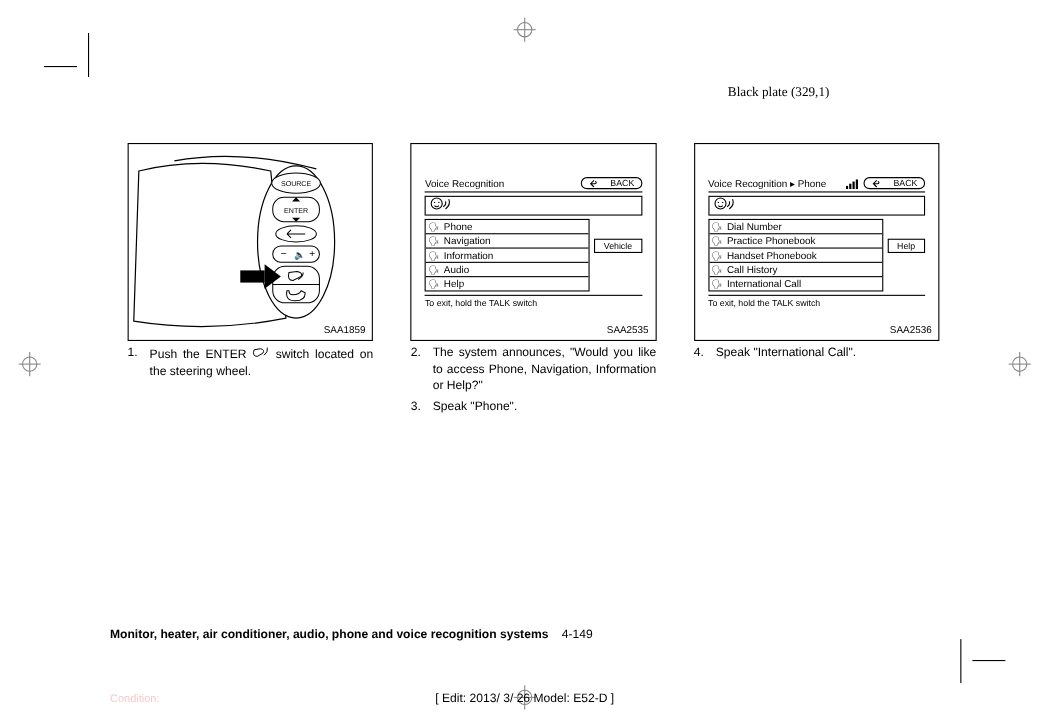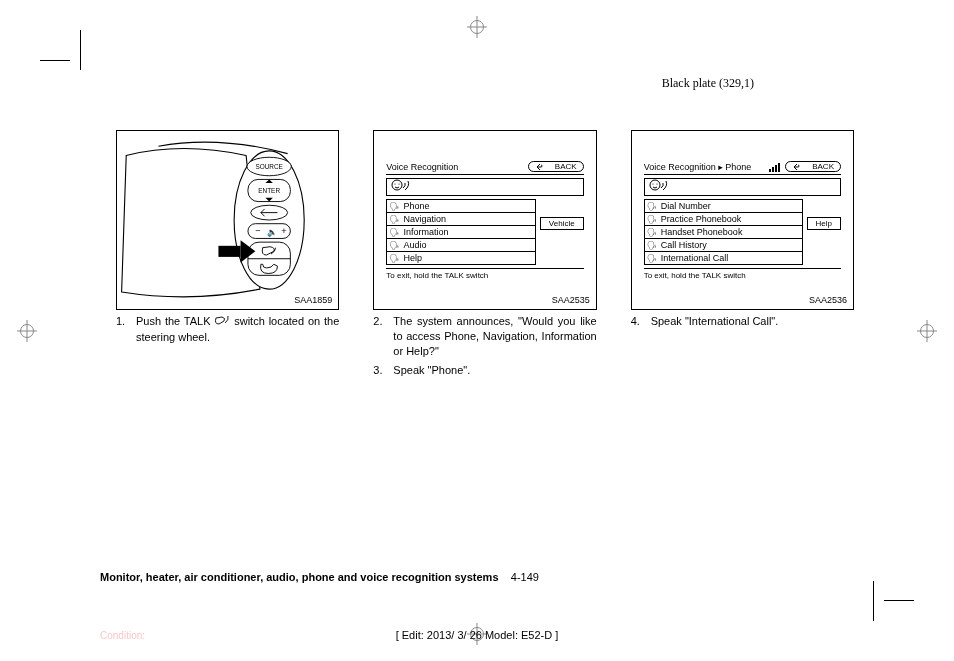--- a/index.html
+++ b/index.html
@@ -202,21 +202,21 @@
 
           <rect x="110" y="118" width="24" height="12" fill="#000"></rect>
           <path d="M 134 112 L 134 136 L 150 124 Z" fill="#000"></path>
         </svg>
       </div>
       <div class="fig-id">SAA1859</div>
     </div>
     <div class="list-item body-text">
       <div class="list-num">1.</div>
       <div>
-        <span>Push the TALK</span>
+        <span>Push the ENTER</span>
         <span class="talk-icon">
           <svg width="16" height="12" viewBox="0 0 16 12">
               <path d="M 2 4 Q 0 10 5 10 L 10 7 Q 12 4 8 3 Z" fill="none" stroke="#000" stroke-width="0.9"></path>
               <path d="M 11 9 Q 15 6 14 2" fill="none" stroke="#000" stroke-width="0.9"></path>
             </svg>
         </span>
         <span>switch located on the steering wheel.</span>
       </div>
     </div>
   </div>

